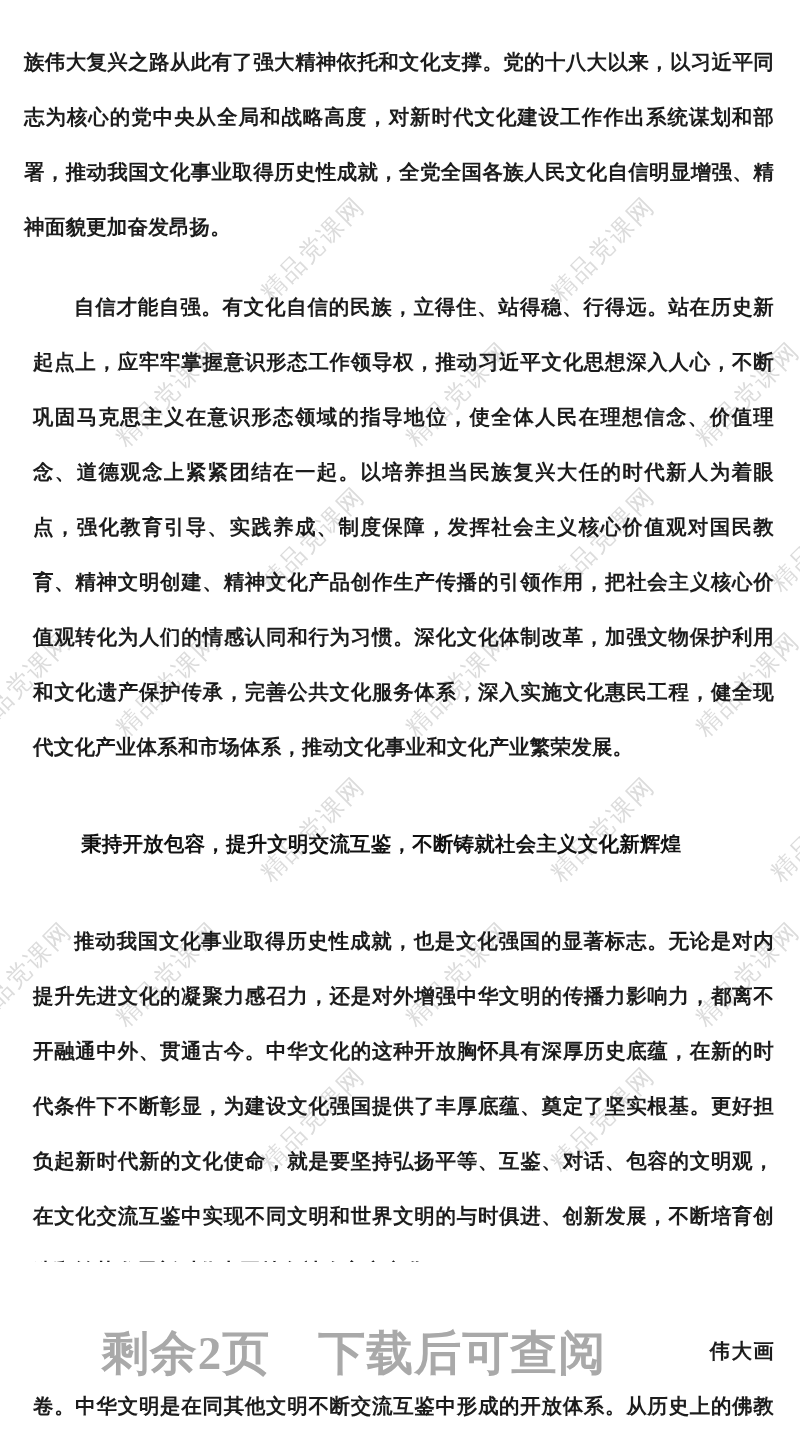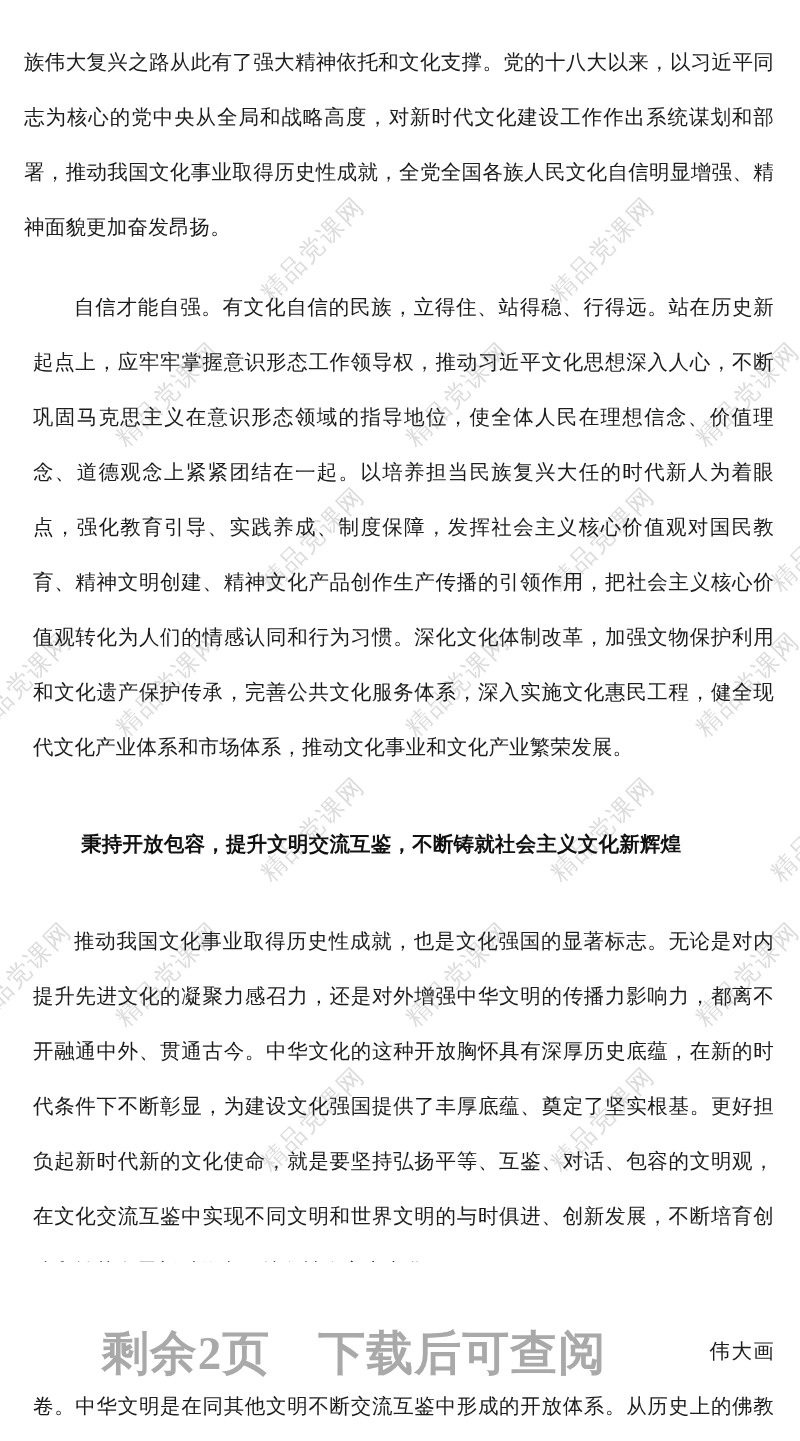--- a/index.html
+++ b/index.html
@@ -49,20 +49,21 @@
 
   .doc-para {
     margin: 0;
     padding: 0 26px 0 24px;
     font-size: 20.5px;
     line-height: 55px;
     text-align: justify;
     text-justify: inter-character;
     letter-spacing: 0.2px;
     color: #1c1c1c;
+    font-weight: bold;
   }
   .doc-para.indent {
     text-indent: 2em;
     padding-left: 33px;
   }
   .doc-para + .doc-para {
     margin-top: 25px;
   }
 
   .doc-heading {

